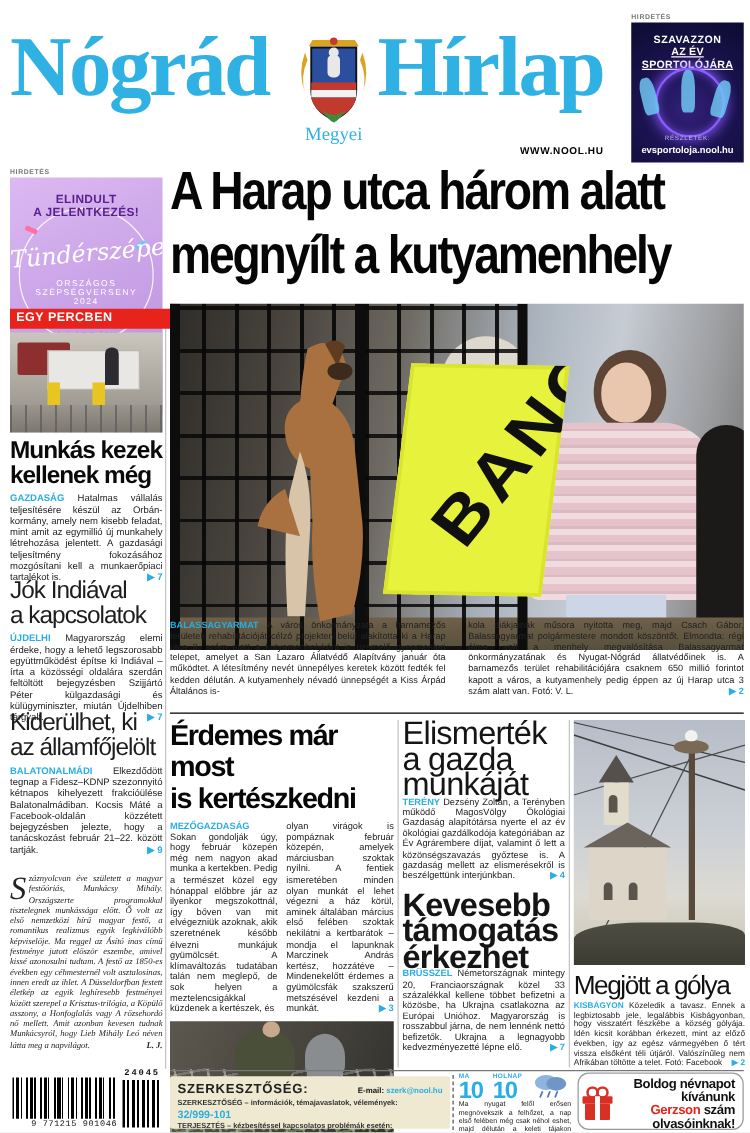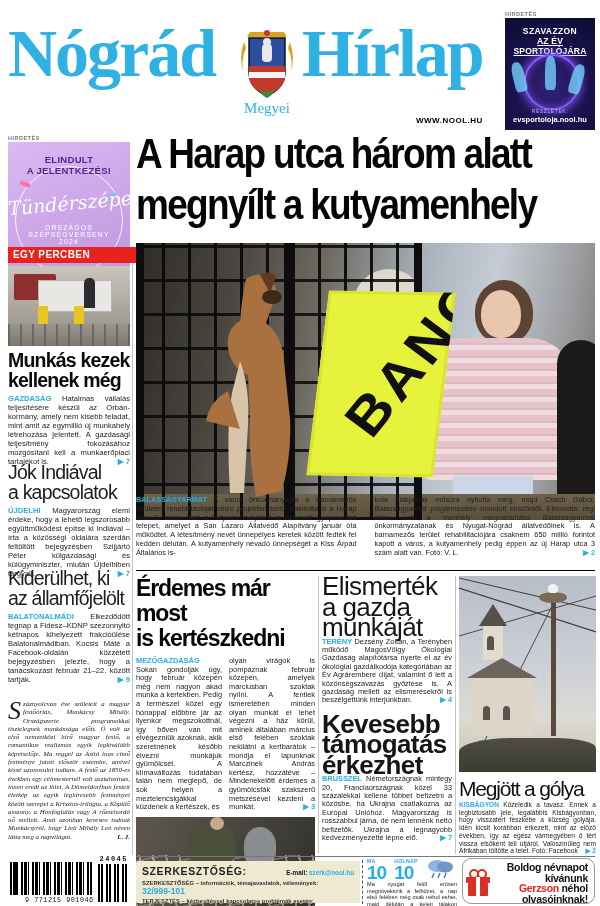--- a/index.html
+++ b/index.html
@@ -438,17 +438,17 @@
   <div class="abs namebox">
     <svg class="gift" width="26" height="28" viewBox="0 0 26 28">
       <circle cx="9" cy="5" r="4" fill="none" stroke="#d93025" stroke-width="2"></circle>
       <circle cx="17" cy="5" r="4" fill="none" stroke="#d93025" stroke-width="2"></circle>
       <rect x="1" y="8" width="24" height="6" rx="1" fill="#d93025"></rect>
       <rect x="3" y="14" width="20" height="13" rx="1" fill="#d93025"></rect>
       <rect x="11" y="8" width="4" height="19" fill="#fff"></rect>
     </svg>
     <div class="nb-line">Boldog névnapot</div>
     <div class="nb-line">kívánunk</div>
-    <div class="nb-line"><span class="nb-name">Gerzson</span><span> néhol</span></div>
+    <div class="nb-line"><span class="nb-name">Gerzson</span><span> szám</span></div>
     <div class="nb-line">olvasóinknak!</div>
   </div>
 
 </div>
 
 </body></html>

